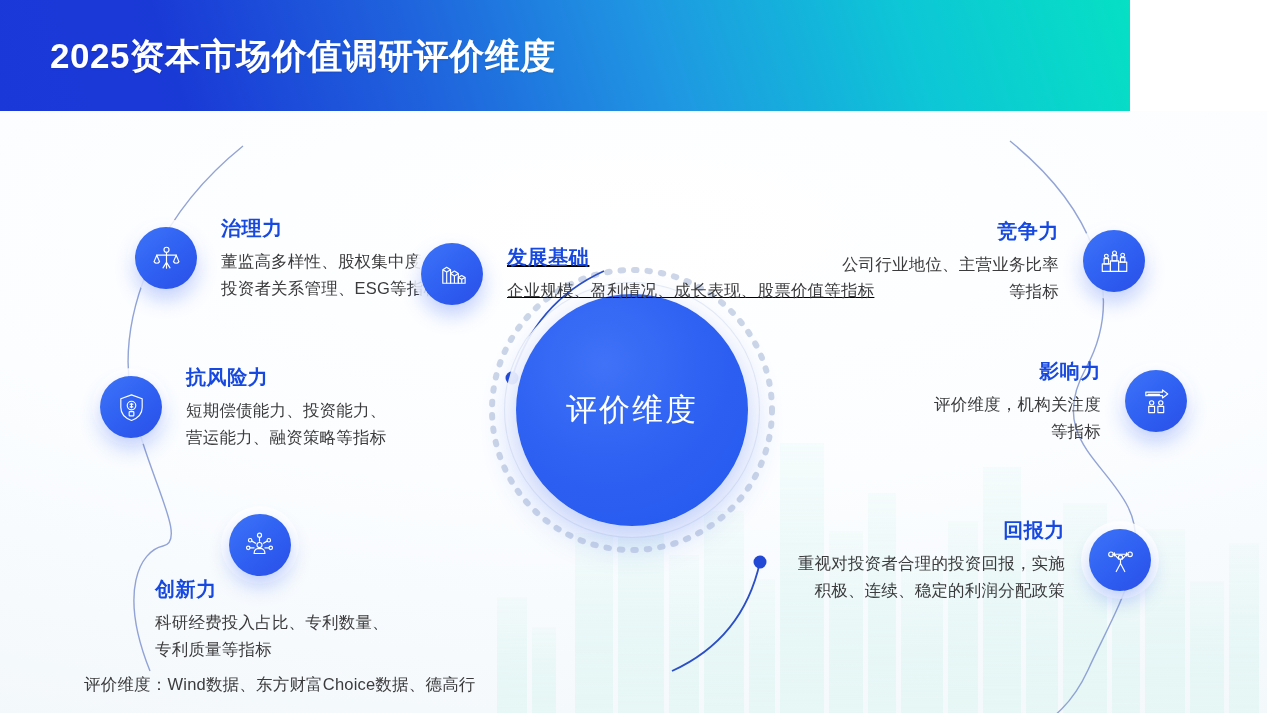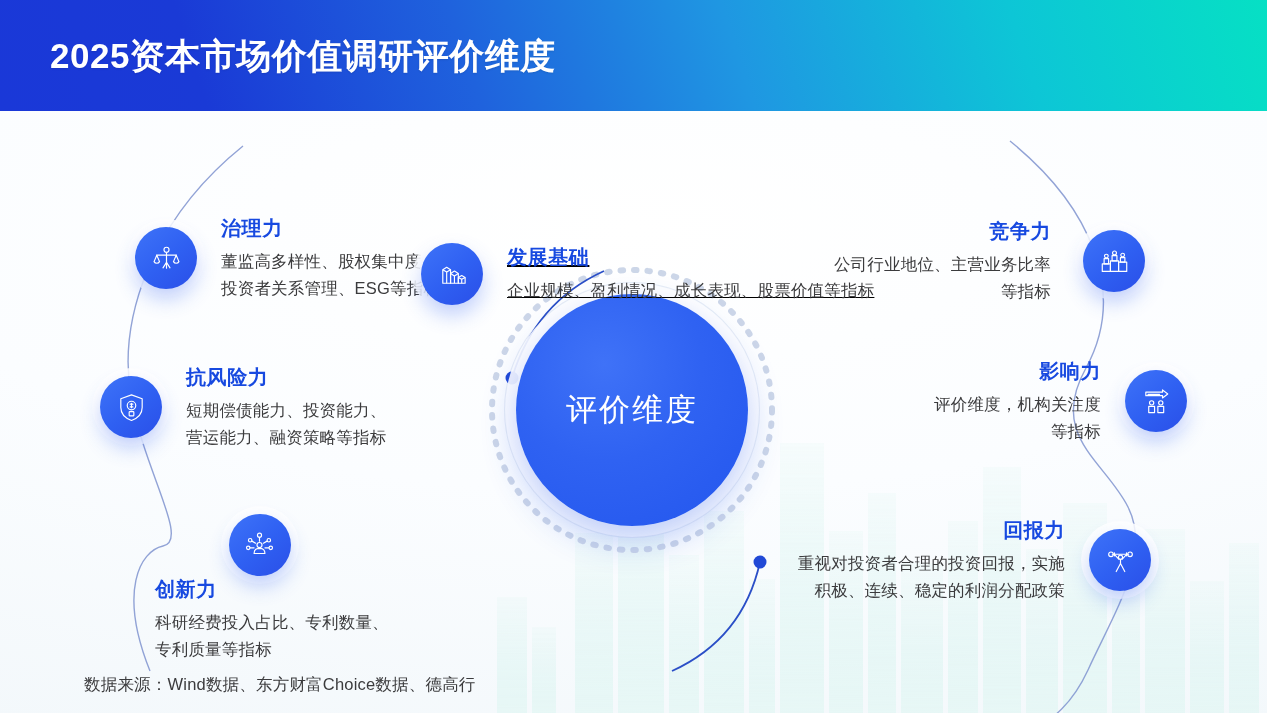--- a/index.html
+++ b/index.html
@@ -15,21 +15,21 @@
     width: 1267px;
     height: 713px;
     overflow: hidden;
     background: #ffffff;
   }
 
   
   #header {
     position: absolute;
     left: 0; top: 0;
-    width: 1267px;
+    width: 1130px;
     height: 111px;
     background: linear-gradient(72deg, #1a38d8 0%, #1a3ad6 16%, #1f62dd 37%, #1f97e2 58%, #0dc6d6 80%, #06e0c4 100%);
     overflow: hidden;
   }
   #header-title {
     position: absolute;
     left: 50px;
     top: 50%;
     transform: translateY(-50%);
     color: #ffffff;
@@ -293,21 +293,21 @@
           </svg>
         </span>
       </div>
       <div class="node-text">
         <div class="node-title">创新力</div>
         <div class="node-desc">科研经费投入占比、专利数量、
 专利质量等指标</div>
       </div>
     </div>
 
-    <div class="node right-side" style="right:122px; top:107px;gap:8px;">
+    <div class="node right-side" style="right:122px; top:107px;">
       <div class="badge">
         <span>
           <svg width="33" height="33" viewBox="0 0 34 34" fill="none" stroke="#ffffff" stroke-width="1.2" stroke-linecap="round" stroke-linejoin="round">
             <circle cx="8.6" cy="11.4" r="1.9"></circle>
               <path d="M6.3 14 h4.6 v5.4 h-4.6 z"></path>
             <circle cx="17" cy="8.2" r="2"></circle>
               <path d="M14.5 11 h5 v5.4 h-5 z"></path>
             <circle cx="25.4" cy="10.4" r="1.9"></circle>
               <path d="M23.1 13 h4.6 v4.6 h-4.6 z"></path>
             <rect x="4.4" y="19.4" width="8.4" height="7.8"></rect>
@@ -358,16 +358,16 @@
           </svg>
         </span>
       </div>
       <div class="node-text">
         <div class="node-title">回报力</div>
         <div class="node-desc">重视对投资者合理的投资回报，实施
 积极、连续、稳定的利润分配政策</div>
       </div>
     </div>
 
-    <div id="source">数据来源：Wind数据、东方财富Choice数据、德高行</div>
+    <div id="source">评价维度：Wind数据、东方财富Choice数据、德高行</div>
 
   </div>
 </div>
 
 </body></html>

